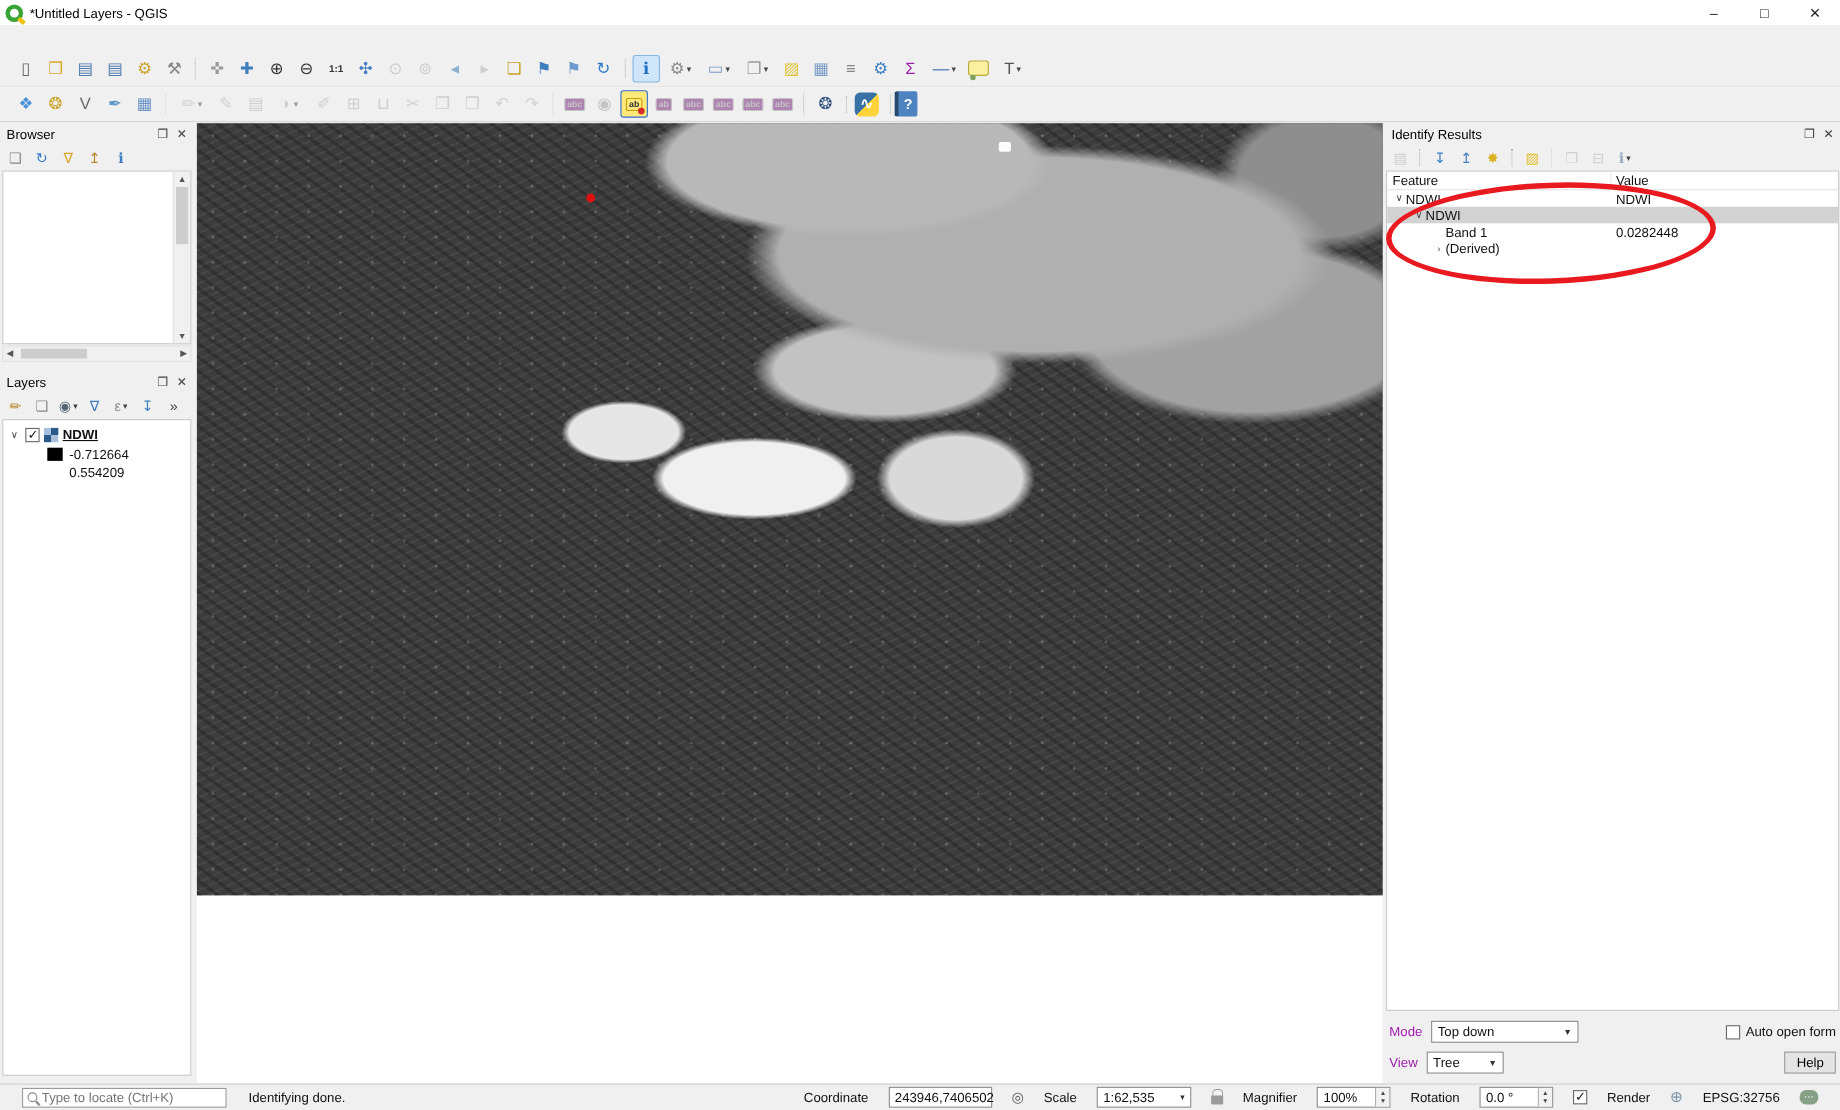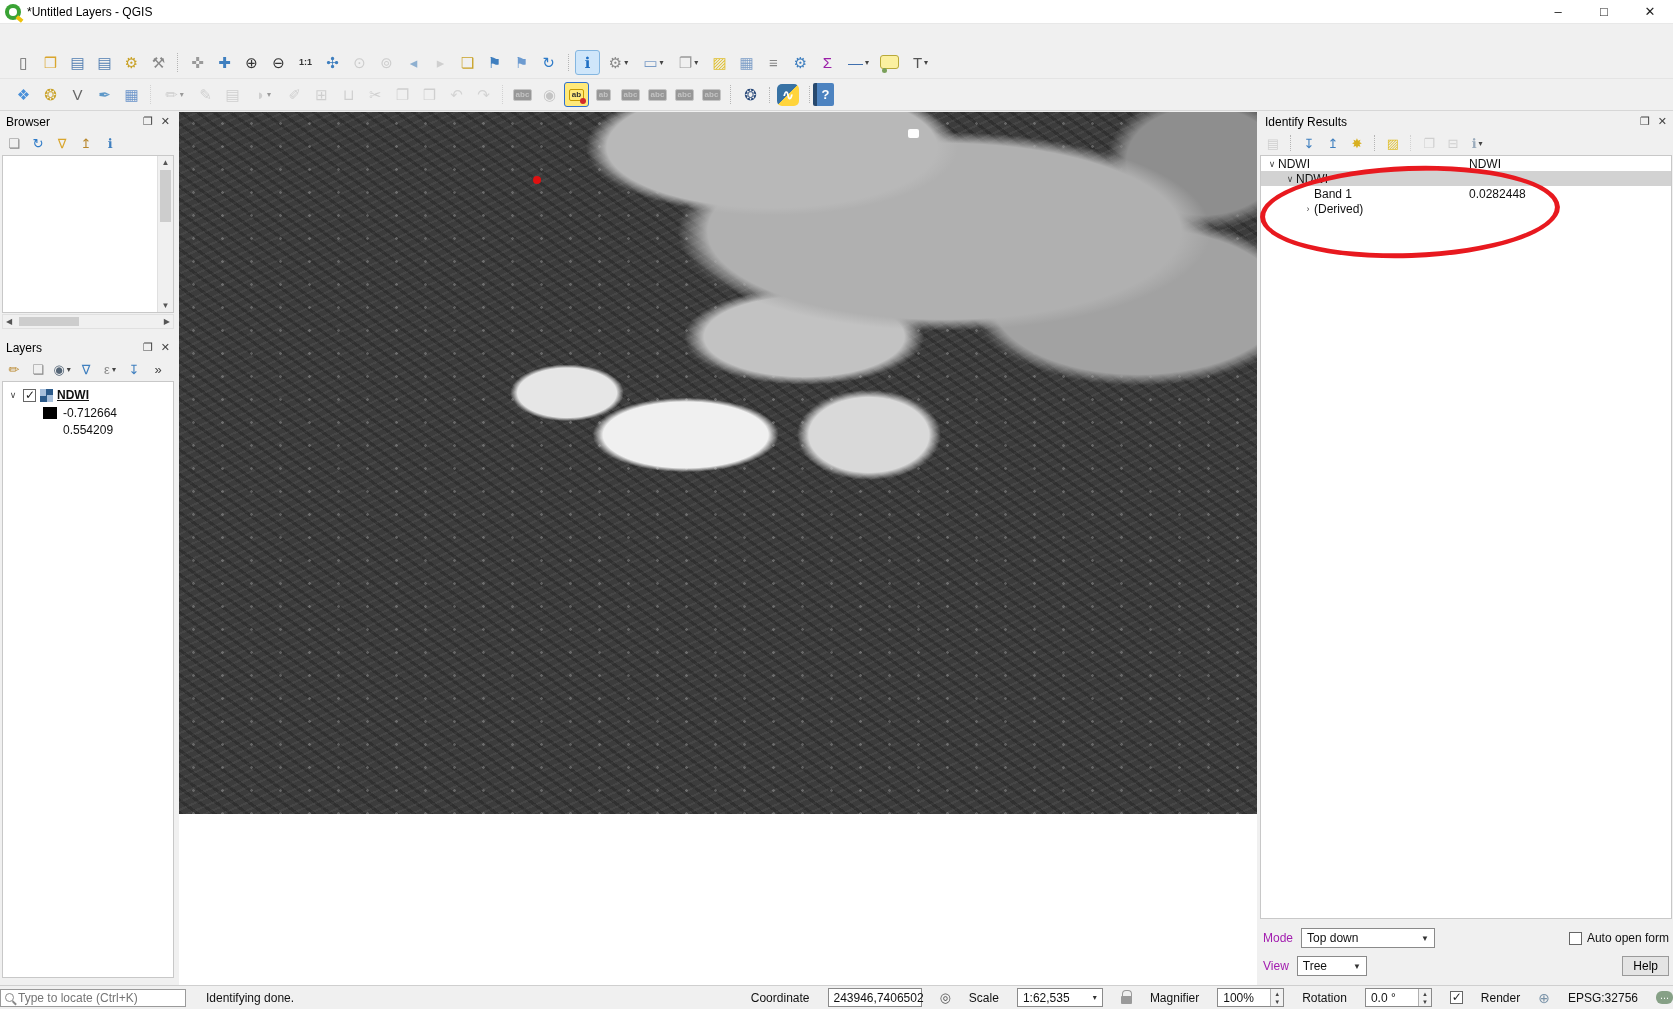--- a/index.html
+++ b/index.html
@@ -42,21 +42,21 @@
   .tbtn.hl { background:#ffe97a; border:1px solid #2f6fd0; }
   .tbtn.hl::after { content:""; position:absolute; right:2px; bottom:2px; width:6px; height:6px;
     border-radius:50%; background:#d42a2a; }
   .tbtn.disabled { opacity:.5; }
   .tbtn.dropdown { min-width:33px; }
   .tbtn.dropdown .dd { font-size:8px; color:#444; margin-left:2px; }
   .tbtn.sep { margin-left:13px; }
   .tbtn.sep::before { content:""; position:absolute; left:-8px; top:3px; bottom:3px;
     border-left:1px dotted #b5b5b5; }
   .tbtn.tag .glyph { font-size:8px; border:1px solid #999; padding:1px 2px; border-radius:2px;
-    background:#404040; color:#888; font-weight:bold; }
+    background:#701a75; color:#888; font-weight:bold; }
   .tbtn.hl .glyph { background:#ffe97a; border-color:#c79a00; color:#333; }
   .shape-python { background:linear-gradient(135deg,#3872a4 50%,#ffd43b 50%); border-radius:5px;
     min-width:22px; height:22px; }
   .shape-python .glyph { color:#fff !important; font-weight:bold; }
   .shape-book { background:#4d83c0; border-left:4px solid #27496e; border-radius:2px;
     min-width:21px; height:23px; }
   .shape-book .glyph { color:#fff !important; font-weight:bold; font-size:13px; }
   .shape-bubble::before { content:""; width:17px; height:12px; background:#fbf0a0;
     border:1px solid #b8a93a; border-radius:3px; }
   .shape-bubble::after { content:""; position:absolute; left:5px; bottom:2px; width:5px; height:5px;
@@ -143,21 +143,21 @@
     border:1px solid #8a8a8a; background:#fff; height:20px; padding:0 5px; }
   .combo .arr { font-size:8px; color:#333; margin-left:8px; }
   .combo-mode { width:134px; }
   .combo-view { width:70px; }
   .chk-group { margin-left:auto; display:flex; align-items:center; gap:5px; }
   .push-btn { margin-left:auto; border:1px solid #9a9a9a; background:#e4e4e4; padding:2px 10px;
     font-size:12px; }
 
   
   .statusbar { position:absolute; left:0; top:985px; width:1673px; height:24px; background:#f0f0f0;
-    border-top:1px solid #cfcfcf; display:flex; align-items:center; padding:0 0; gap:6px; }
+    border-top:1px solid #cfcfcf; display:flex; align-items:center; padding:0 20px; gap:6px; }
   .locator { width:186px; height:18px; border:1px solid #9a9a9a; background:#fff; display:flex;
     align-items:center; padding:0 4px; gap:4px; }
   .locator input { border:none; outline:none; width:150px; font-size:12px;
     font-family:"Liberation Sans","DejaVu Sans",sans-serif; color:#333; background:transparent; }
   .mag-icon { width:9px; height:9px; border:1.5px solid #888; border-radius:50%; position:relative; flex:none; }
   .mag-icon::after { content:""; position:absolute; width:5px; height:1.5px; background:#888;
     transform:rotate(45deg); right:-4px; bottom:-2px; }
   .status-msg { margin-left:14px; color:#111; }
   .sb-right { margin-left:auto; display:flex; align-items:center; gap:18px; }
   .sb-label { color:#111; }
@@ -600,20 +600,24 @@
         <span class="tbtn disabled">
           <span class="glyph" style="color: rgb(176, 176, 176);">⊟</span>
 
         </span>
         <span class="tbtn dropdown">
           <span class="glyph" style="color: rgb(153, 170, 187);">ℹ</span>
           <span class="dd">▾</span>
         </span>
       </div>
     <div class="pcontent id-tree">
+      <div class="id-header">
+        <span class="colF">Feature</span>
+        <span class="colV">Value</span>
+      </div>
       <div>
 
       <div class="id-row" style="--ind: 0;">
             <span class="cellF">
               <span class="tree-chevron">∨</span>
               <span>NDWI</span>
             </span>
             <span class="cellV">NDWI</span>
           </div>
           <div class="id-row selected" style="--ind: 1;">

